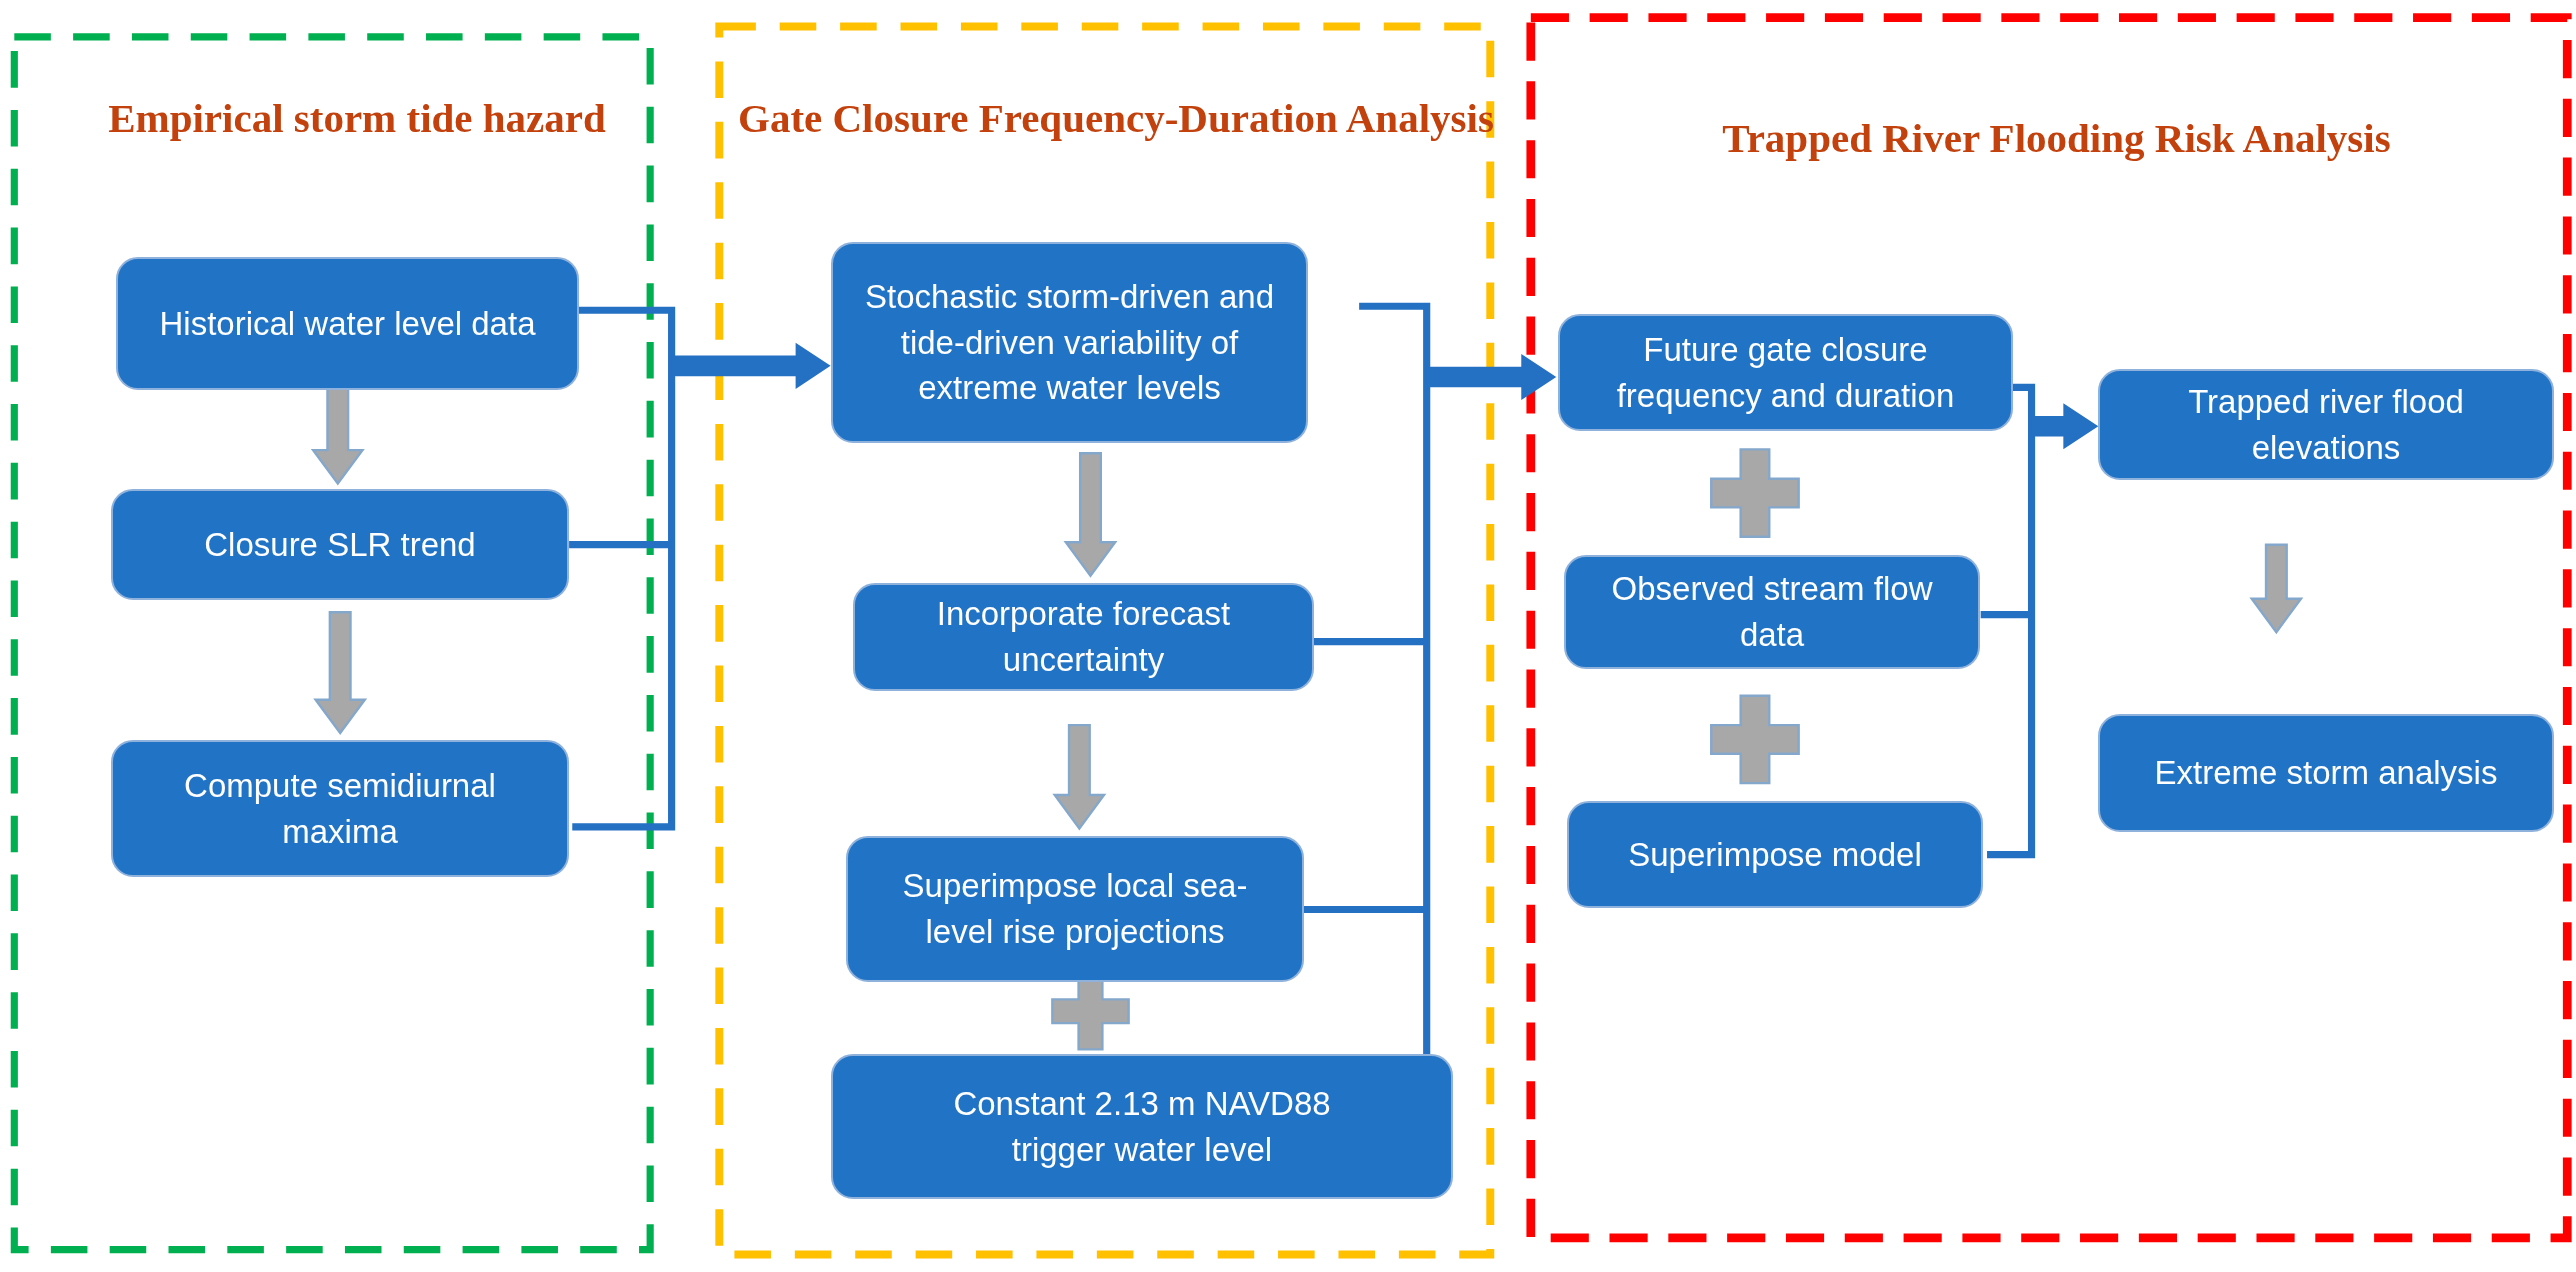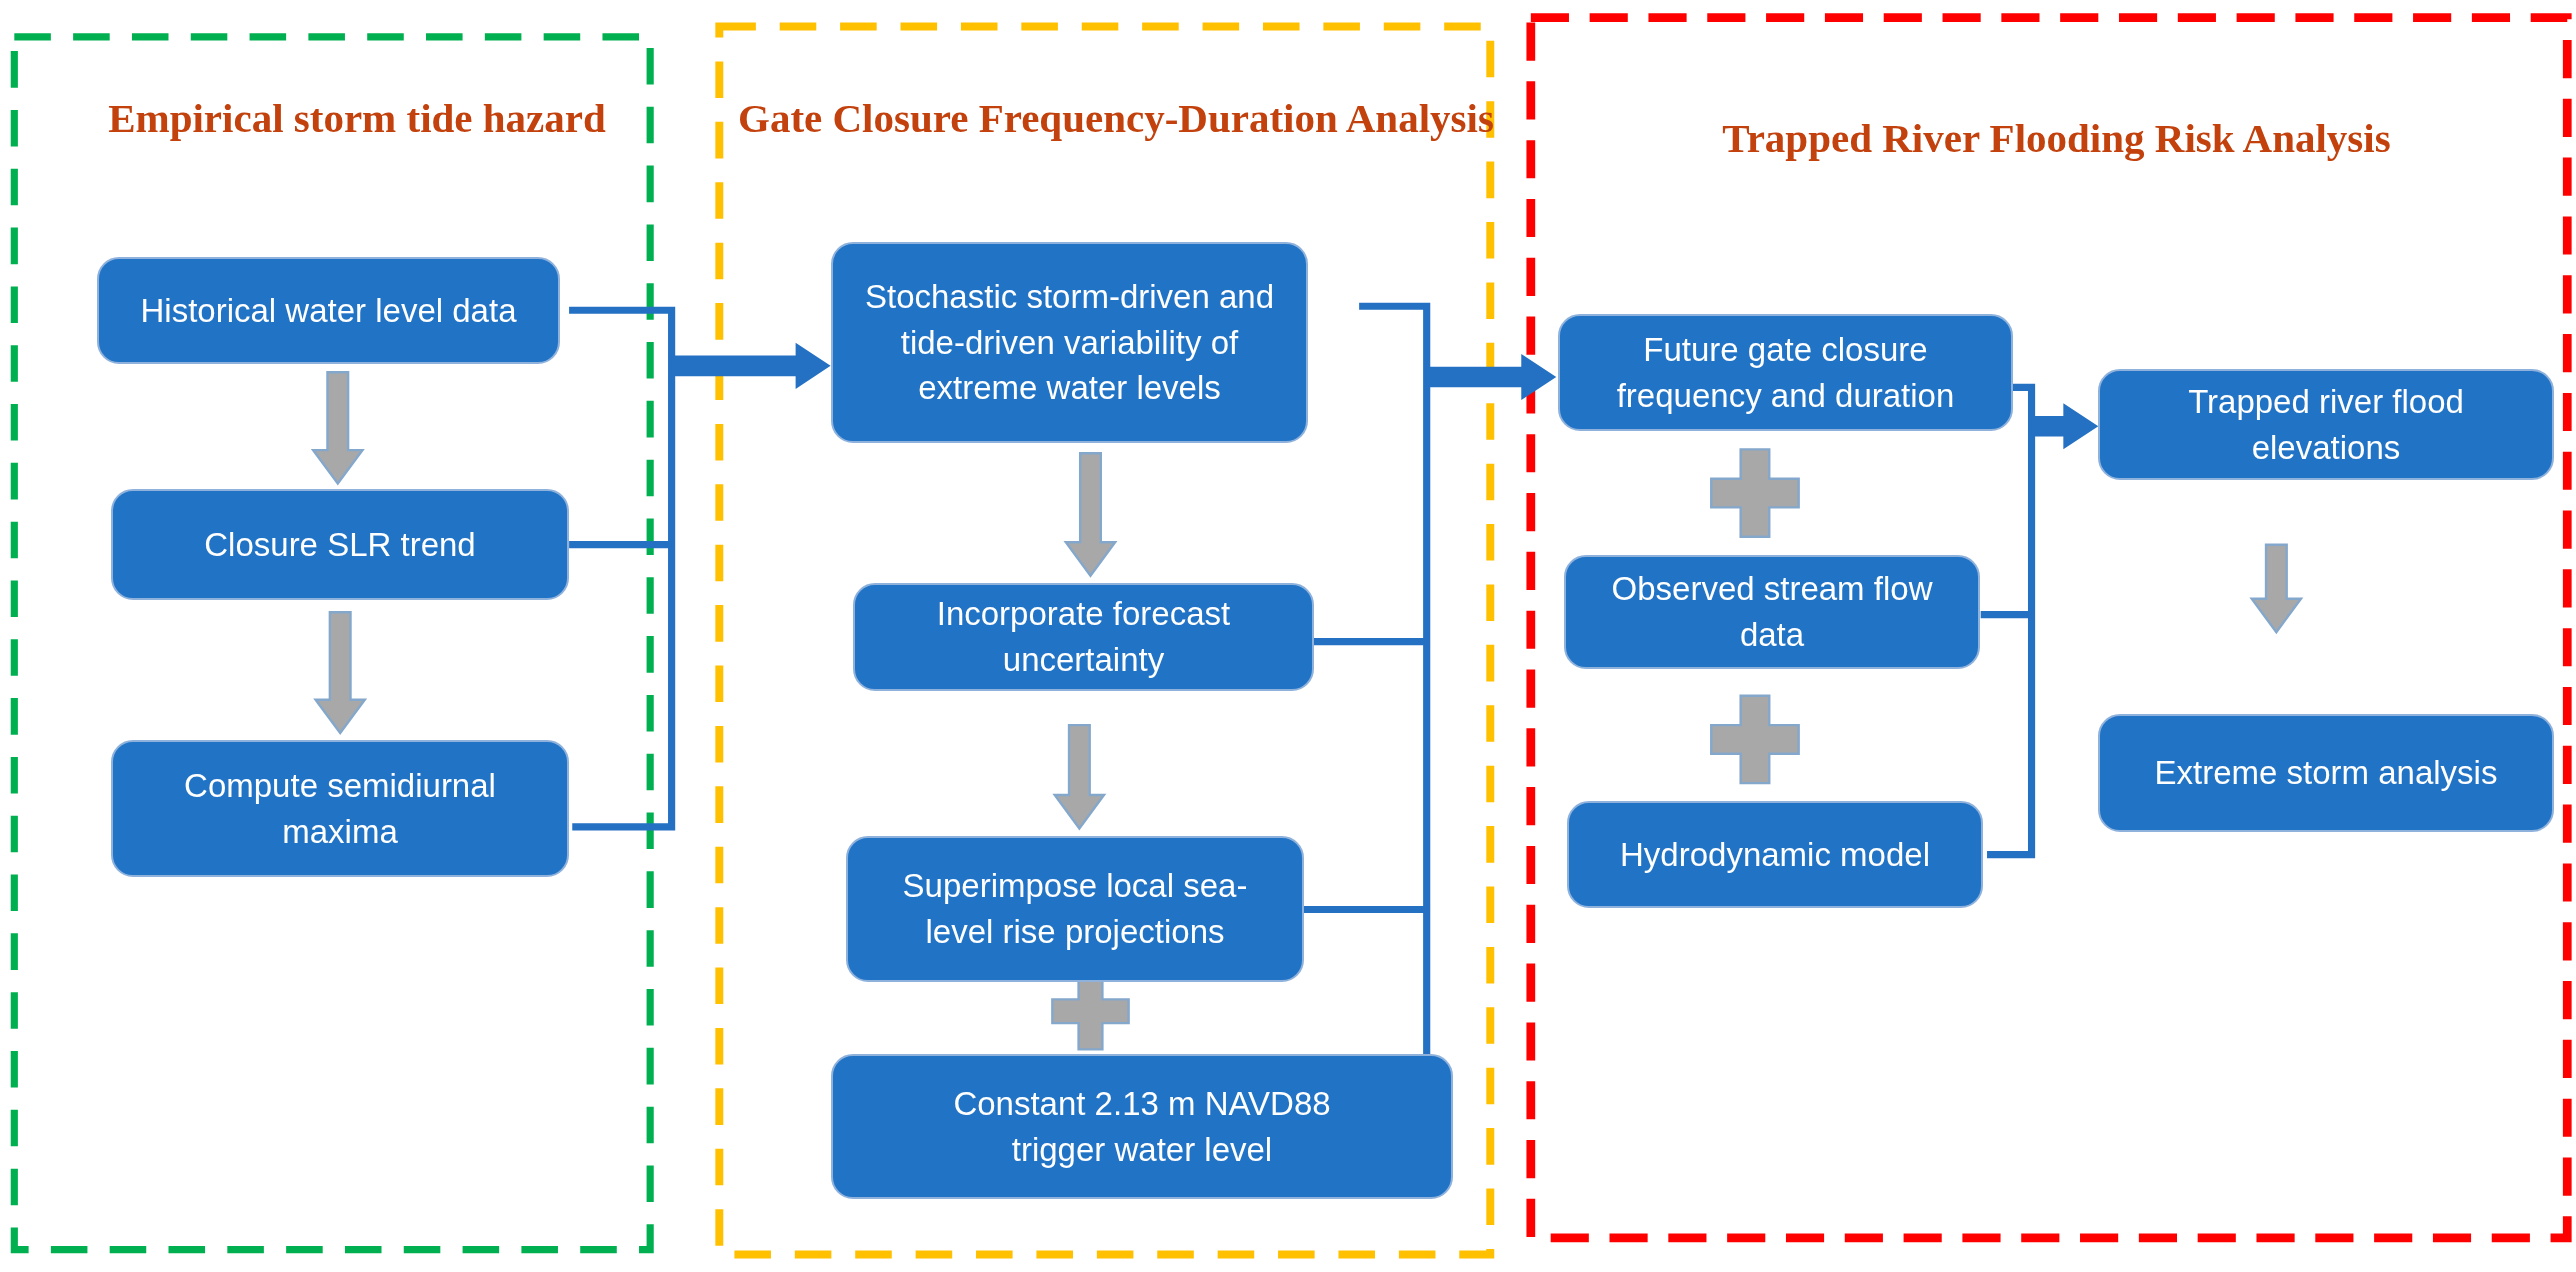--- a/index.html
+++ b/index.html
@@ -72,21 +72,21 @@
 
     <path d="M1357 1224 h30 v33 h33 v30 h-33 v33 h-30 v-33 h-33 v-30 h33 Z" stroke="#84a7cc" stroke-width="3" fill="#a8a8a8"></path>
     <path d="M2190 565 h36 v37 h37 v36 h-37 v37 h-36 v-37 h-37 v-36 h37 Z" stroke="#84a7cc" stroke-width="3" fill="#a8a8a8"></path>
     <path d="M2190 875 h36 v37 h37 v36 h-37 v37 h-36 v-37 h-37 v-36 h37 Z" stroke="#84a7cc" stroke-width="3" fill="#a8a8a8"></path>
   </svg>
 
   <div class="panel-title" style="left:79px;top:94px;width:556px">Empirical storm tide hazard</div>
   <div class="panel-title" style="left:738px;top:94px;width:715px">Gate Closure Frequency-Duration Analysis</div>
   <div class="panel-title" style="left:1699px;top:114px;width:715px">Trapped River Flooding Risk Analysis</div>
 
-  <div class="box" style="left:97px;top:257px;width:463px;height:107px">
+  <div class="box" style="left:116px;top:257px;width:463px;height:133px">
     <span class="box-label">Historical water level data</span>
   </div>
   <div class="box" style="left:111px;top:489px;width:458px;height:111px">
     <span class="box-label">Closure SLR trend</span>
   </div>
   <div class="box" style="left:111px;top:740px;width:458px;height:137px">
     <span class="box-label">Compute semidiurnal
 maxima</span>
   </div>
 
@@ -110,21 +110,21 @@
 
   <div class="box" style="left:1558px;top:314px;width:455px;height:117px">
     <span class="box-label">Future gate closure
 frequency and duration</span>
   </div>
   <div class="box" style="left:1564px;top:555px;width:416px;height:114px">
     <span class="box-label">Observed stream flow
 data</span>
   </div>
   <div class="box" style="left:1567px;top:801px;width:416px;height:107px">
-    <span class="box-label">Hydrodynamic model</span>
+    <span class="box-label">Superimpose model</span>
   </div>
   <div class="box" style="left:2098px;top:369px;width:456px;height:111px">
     <span class="box-label">Trapped river flood
 elevations</span>
   </div>
   <div class="box" style="left:2098px;top:714px;width:456px;height:118px">
     <span class="box-label">Extreme storm analysis</span>
   </div>
 
 </div>

